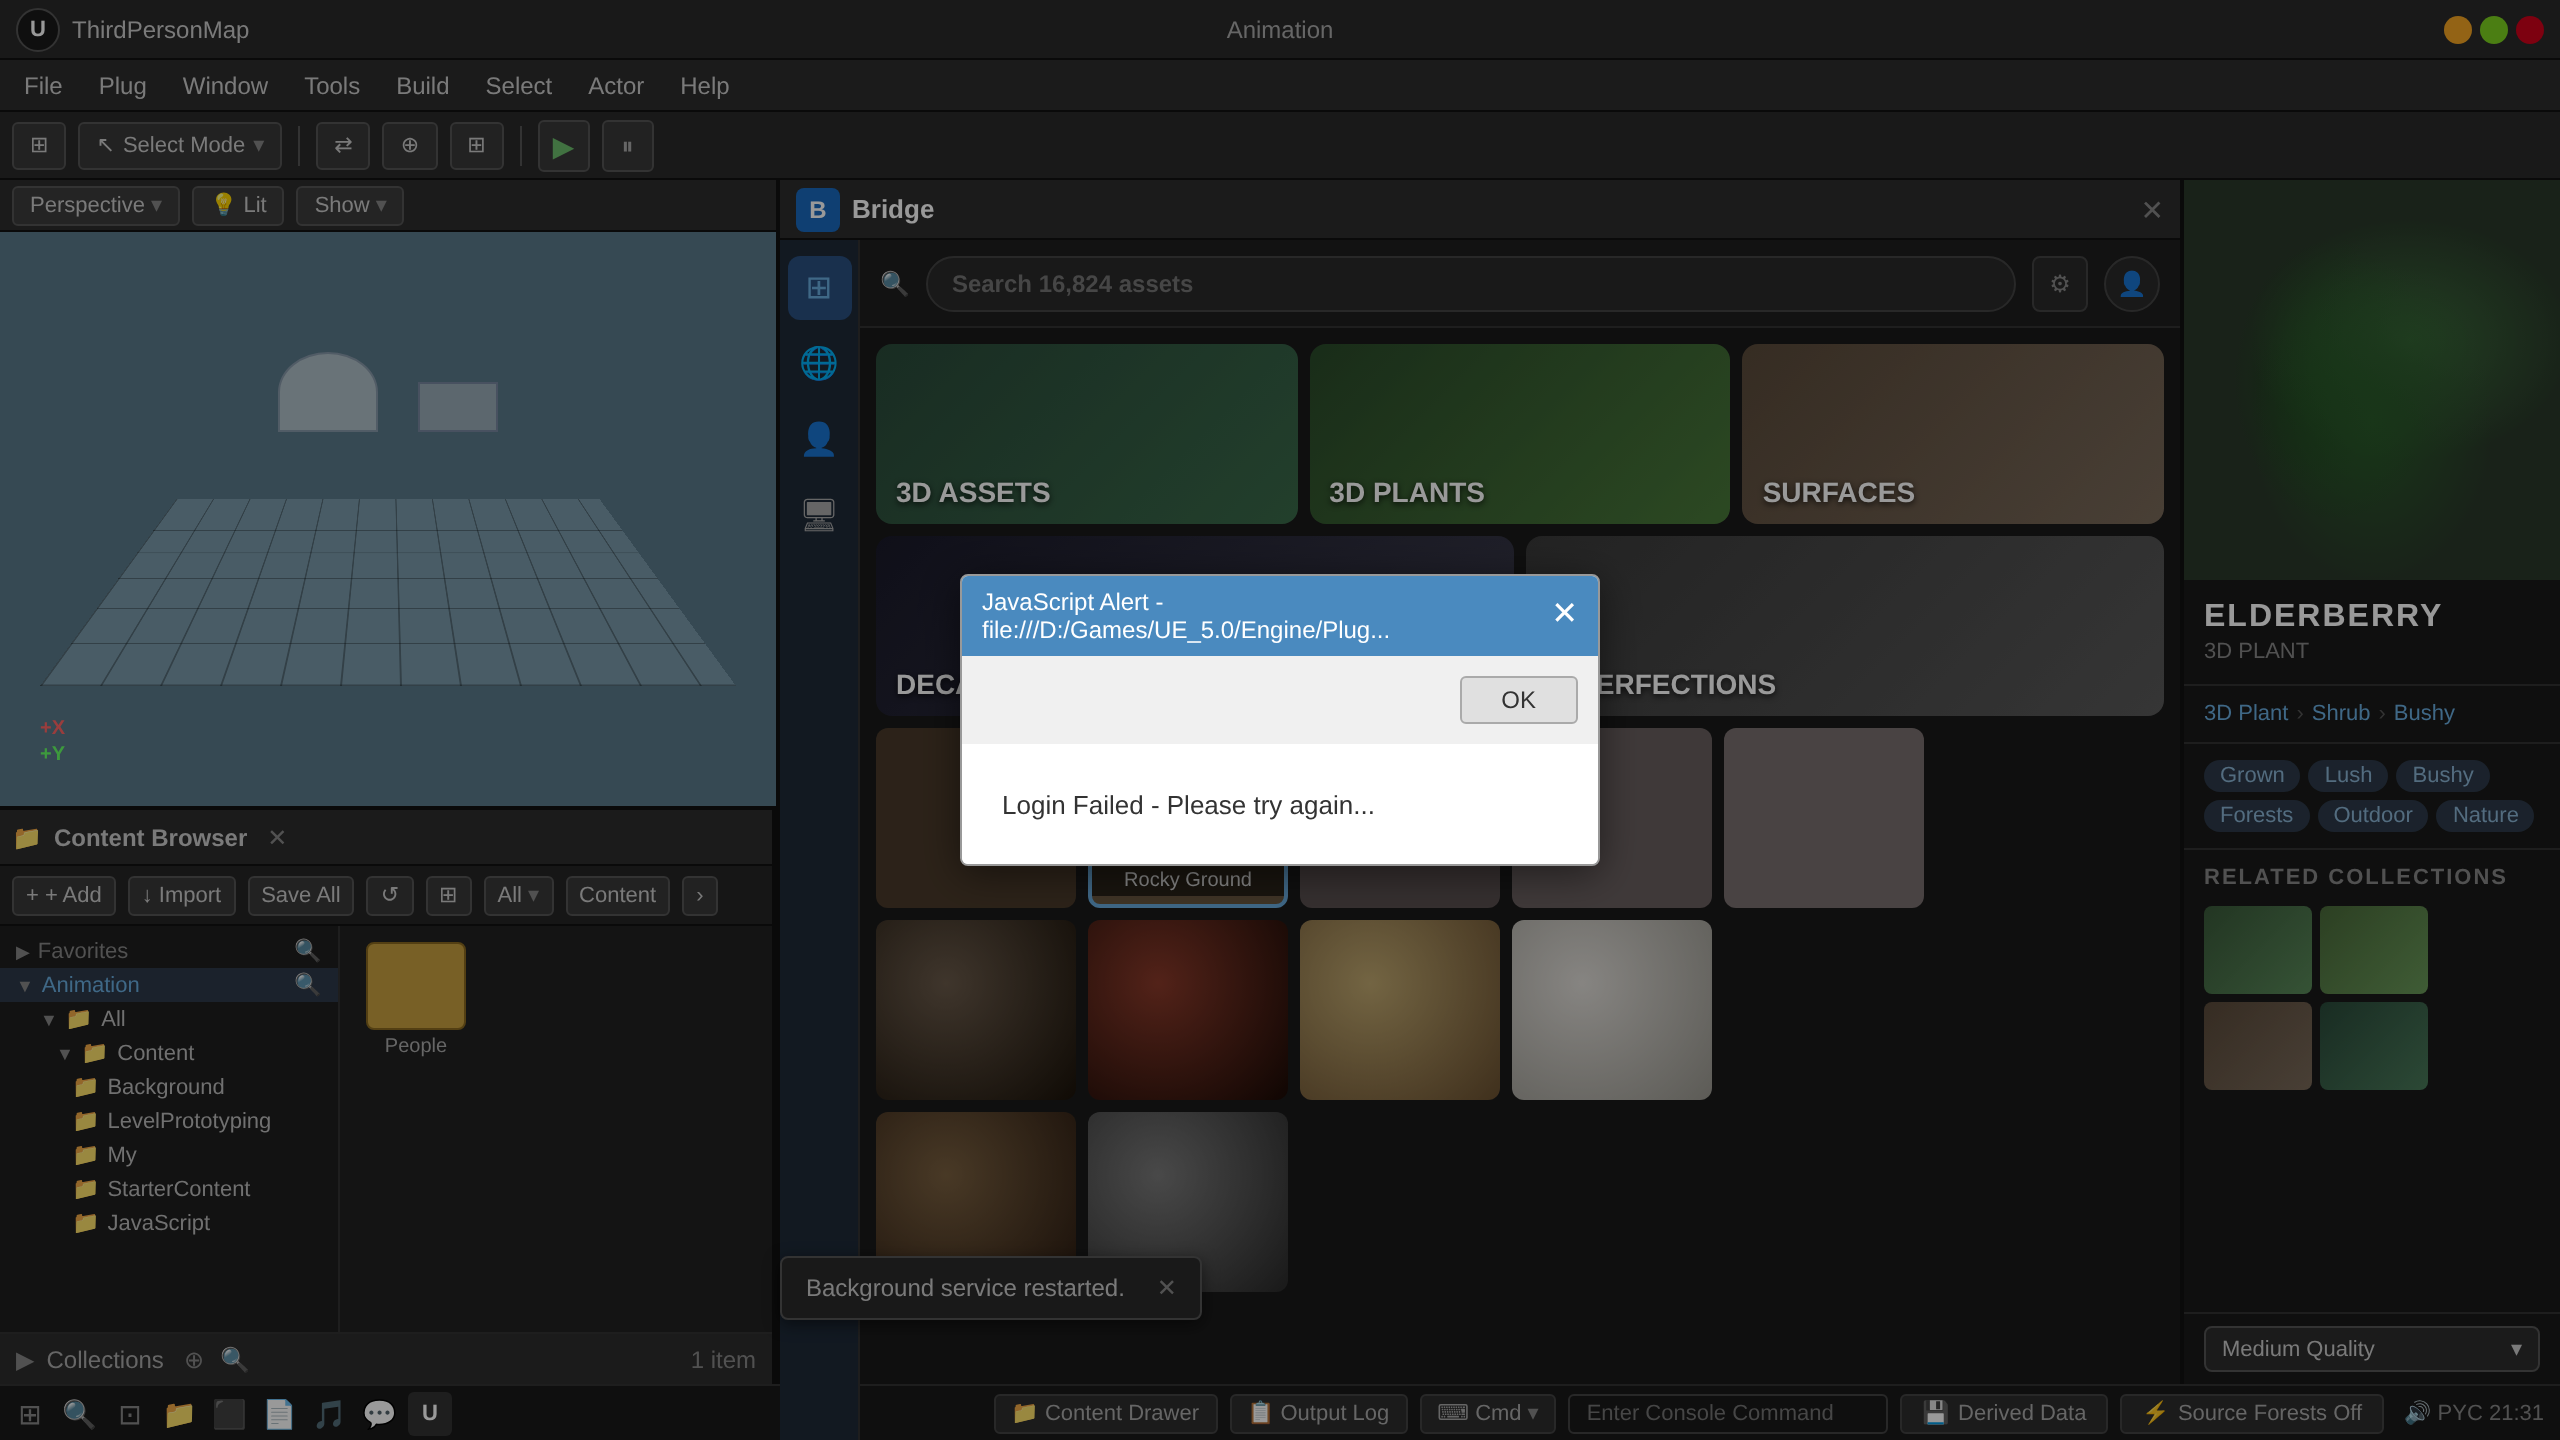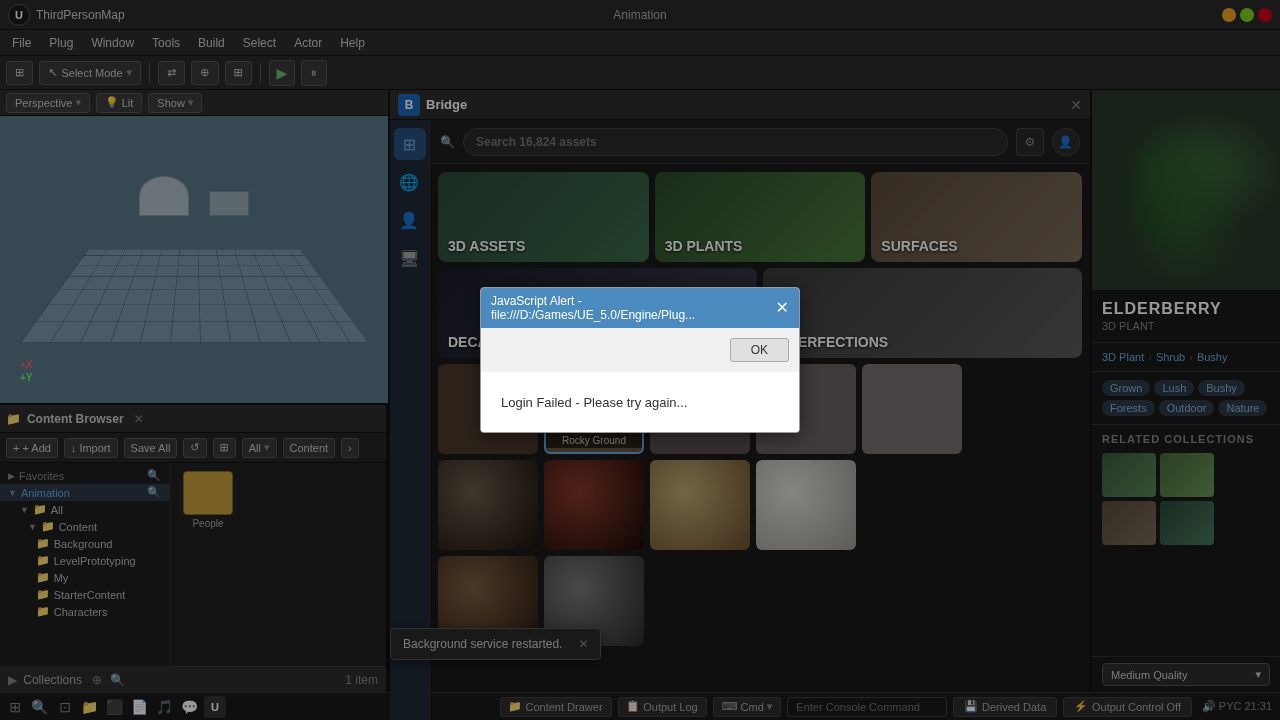--- a/index.html
+++ b/index.html
@@ -785,21 +785,21 @@
           <div class="tree-item" style="padding-left:36px;">
             <span class="tree-folder">📁</span>
             <span>My</span>
           </div>
           <div class="tree-item" style="padding-left:36px;">
             <span class="tree-folder">📁</span>
             <span>StarterContent</span>
           </div>
           <div class="tree-item" style="padding-left:36px;">
             <span class="tree-folder">📁</span>
-            <span>Characters</span>
+            <span>JavaScript</span>
           </div>
         </div>
         <div id="cb-assets">
           <div class="asset-item">
             <div class="asset-thumb"></div>
             <span class="asset-label">People</span>
           </div>
         </div>
       </div>
       <div id="cb-collections">
@@ -948,21 +948,21 @@
       <span>Cmd</span>
       <span style="color:#888">▾</span>
     </div>
     <input type="text" style="height: 20px; padding: 0px 8px; background: rgb(26, 26, 26); border: 1px solid rgb(68, 68, 68); border-radius: 3px; color: rgb(102, 102, 102); font-size: 11px; width: 160px;" placeholder="Enter Console Command">
     <div class="status-pill">
       <span>💾</span>
       <span>Derived Data</span>
     </div>
     <div class="status-pill">
       <span>⚡</span>
-      <span>Output Control Off</span>
+      <span>Source Forests Off</span>
     </div>
     <span style="color:#888;font-size:11px;padding:0 4px;">🔊 PYC 21:31</span>
   </div>
 </div>
 
 <div id="modal-overlay">
   <div id="modal-dialog">
     <div id="modal-titlebar">
       <span>JavaScript Alert - file:///D:/Games/UE_5.0/Engine/Plug...</span>
       <span id="modal-close">✕</span>

